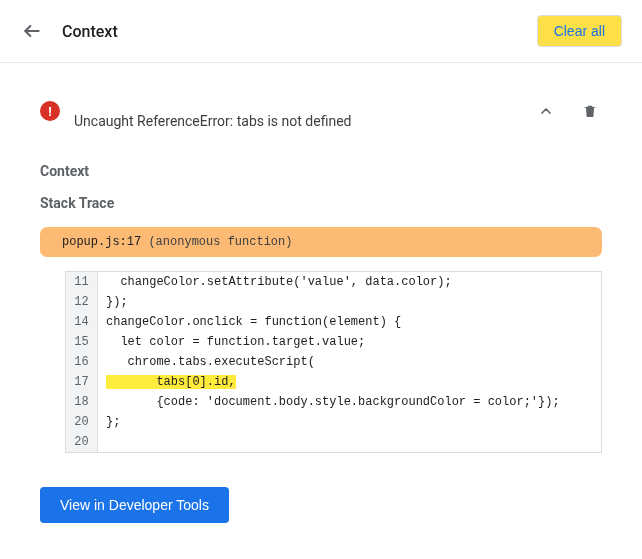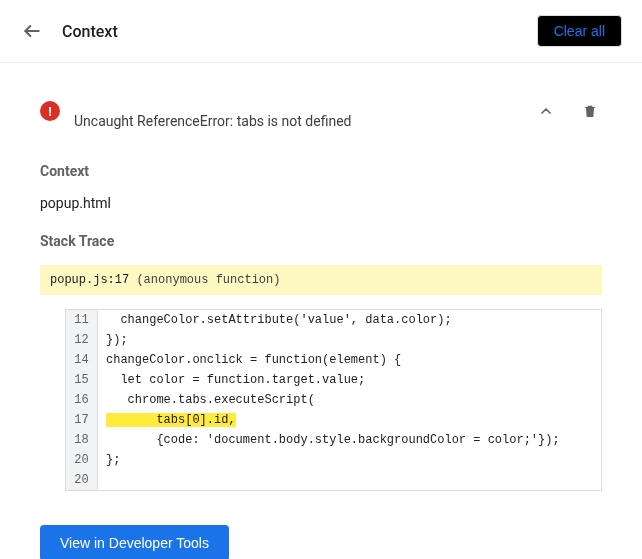--- a/index.html
+++ b/index.html
@@ -24,21 +24,21 @@
       margin-right: 18px;
     }
     .page-title {
       font-size: 16px;
       font-weight: 500;
       color: #202124;
       flex: 1;
     }
     .clear-btn {
       border: 1px solid #dadce0;
-      background: #000000;
+      background: #fde047;
       color: #1a73e8;
       font-size: 14px;
       font-weight: 500;
       padding: 7px 16px;
       border-radius: 4px;
       cursor: pointer;
     }
     .body-section { padding: 20px 40px 20px 40px; }
     .error-row {
       display: flex;
@@ -80,26 +80,27 @@
       font-weight: 700;
       color: #5f6368;
       margin: 10px 0 16px 0;
     }
     .context-val {
       font-size: 14px;
       color: #202124;
       margin-bottom: 22px;
     }
     .stack-header {
-      background: #fef9c3;
+      background: #fdba74;
       font-family: 'Courier New', monospace;
       font-size: 12px;
       color: #3c4043;
-      padding: 8px 10px;
+      padding: 8px 22px;
       margin-bottom: 14px;
+      border-radius: 7px;
     }
     .stack-location { color: #202124; }
     .code-block {
       border: 1px solid #dadce0;
       font-family: 'Courier New', monospace;
       font-size: 12px;
       overflow: hidden;
       margin-left: 25px;
     }
     .code-line { display: flex; }
@@ -155,21 +156,20 @@
           </svg>
       </div>
       <div class="trash">
         <svg width="16" height="18" viewBox="0 0 24 24" fill="currentColor">
             <path d="M6 7h12l-1 14H7L6 7zm3-3h6l1 2H8l1-2zM4 6h16v1H4V6z"></path>
           </svg>
       </div>
     </div>
 
     <div class="section-label">Context</div>
-    <div class="context-val">popup.html</div>
 
     <div class="section-label">Stack Trace</div>
     <div class="stack-header">
       <span class="stack-location">popup.js:17</span>
       <span>(anonymous function)</span>
     </div>
 
     <div class="code-block" id="code-block">
         <div class="code-line">
           <div class="line-num">11</div>

